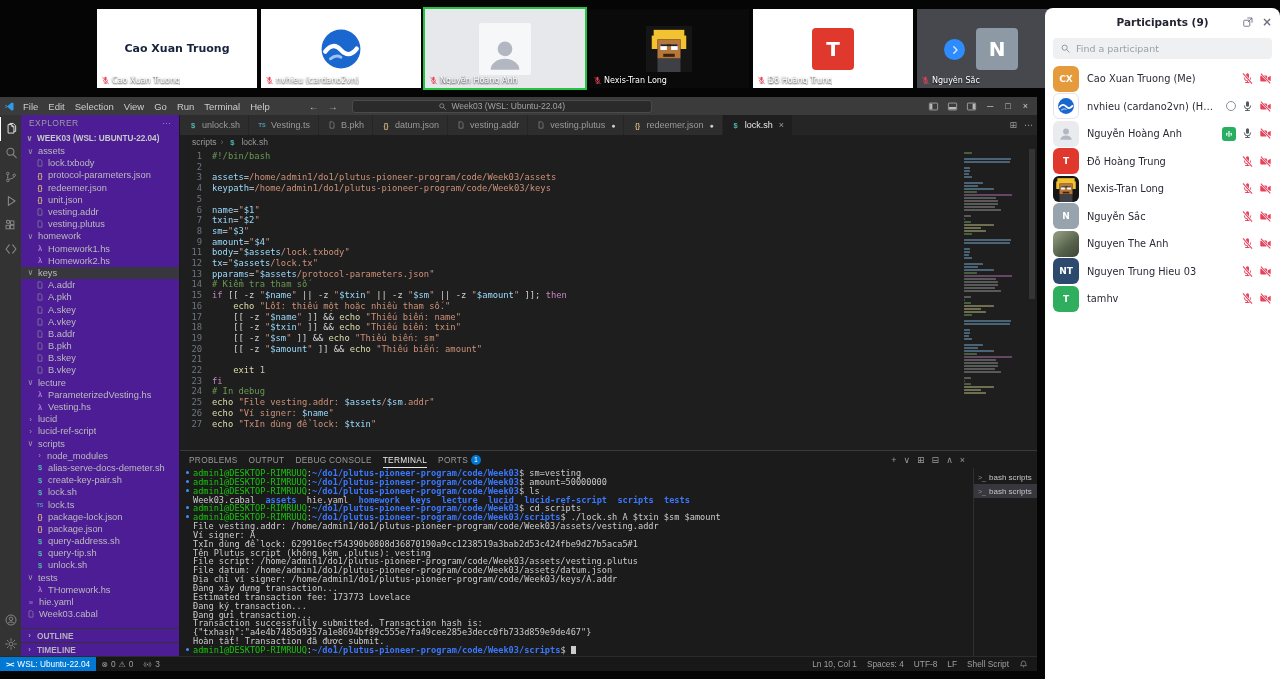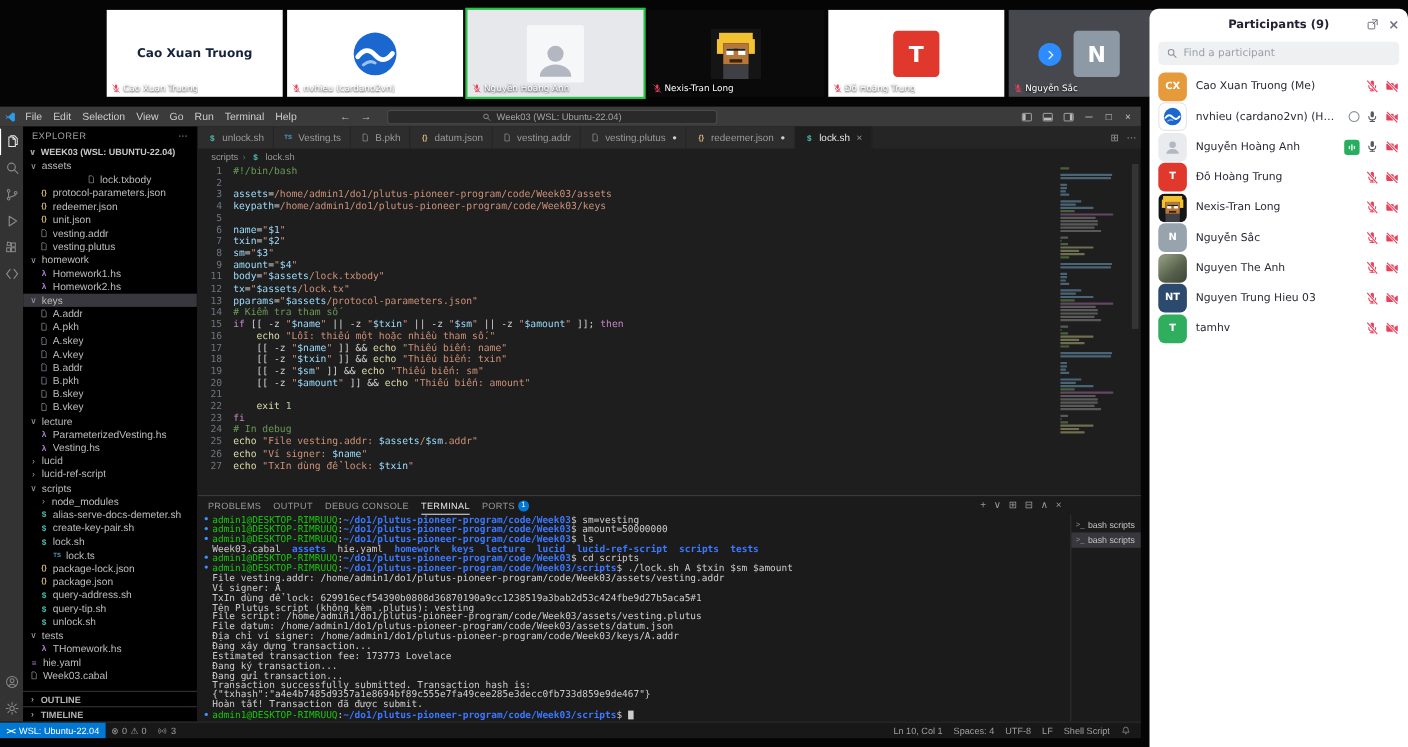--- a/index.html
+++ b/index.html
@@ -29,21 +29,21 @@
 .menu-item{padding:0 5px;cursor:default}
 .nav-arrows{margin-left:34px;display:flex;gap:9px;color:#bbbbbb;font-size:10px}
 .cmd-center{margin-left:14px;width:300px;height:13px;background:#2a2a2b;border:1px solid #4a4a4b;border-radius:3px;display:flex;align-items:center;justify-content:center;gap:4px;color:#a3a3a3;font-size:8.5px}
 .title-right{margin-left:auto;display:flex;align-items:center;gap:8px;padding-right:7px;color:#cccccc}
 .win-ctl{font-size:9px;padding:0 2px}
 .vsc-body{flex:1;display:flex;min-height:0}
 .activitybar{width:21px;background:#333334;display:flex;flex-direction:column;align-items:center;padding-top:2px;flex:0 0 auto}
 .act-item{width:21px;height:24px;display:flex;align-items:center;justify-content:center}
 .act-item.active{border-left:1.5px solid #ffffff}
 .act-spacer{flex:1}
-.explorer{width:159px;background:#000000;display:flex;flex-direction:column;font-size:9.5px;color:#bcbcbc;flex:0 0 auto;border-right:1px solid #1a1a1a}
+.explorer{width:159px;background:#4c1d95;display:flex;flex-direction:column;font-size:9.5px;color:#bcbcbc;flex:0 0 auto;border-right:1px solid #1a1a1a}
 .explorer-head{height:16px;display:flex;align-items:center;justify-content:space-between;padding:0 8px;font-size:8.5px;color:#9d9d9d;letter-spacing:.4px;flex:0 0 auto}
 .project-row{height:14px;display:flex;align-items:center;gap:3px;font-weight:bold;font-size:8.2px;color:#c8c8c8;padding-left:4px;flex:0 0 auto;white-space:nowrap;overflow:hidden}
 .tree{flex:1;overflow:hidden}
 .tree-row{height:12.2px;display:flex;align-items:center;gap:3px;white-space:nowrap;overflow:hidden;color:#bcbcbc;font-size:9.3px}
 .tree-row.selected{background:#37373d}
 .tlabel{overflow:hidden;text-overflow:clip}
 .fi{display:inline-flex;justify-content:center;align-items:center;width:10px;font-size:7.5px;flex:0 0 auto;font-weight:bold}
 .chev{color:#9d9d9d;font-size:8px;width:9px;text-align:center;flex:0 0 auto}
 .sec-row{height:14px;display:flex;align-items:center;gap:3px;border-top:1px solid #333333;font-size:8.3px;font-weight:bold;color:#b5b5b5;padding-left:4px;flex:0 0 auto}
 .editorcol{flex:1;display:flex;flex-direction:column;min-width:0}
@@ -368,21 +368,21 @@
         </div>
         <div class="project-row">
           <span class="chev">∨</span>
           <span>WEEK03 (WSL: UBUNTU-22.04)</span>
         </div>
         <div class="tree" id="tree">
             <div class="tree-row" style="padding-left: 5px;">
               <span class="chev">∨</span>
               <span class="tlabel">assets</span>
             </div>
-            <div class="tree-row" style="padding-left: 14px; margin-left: 43px;">
+            <div class="tree-row" style="padding-left: 14px;">
               <span class="fi">
                 <svg width="8" height="8" viewBox="0 0 24 24" style="display:block">
                   <path d="M6 2.5h8l4 4V21.5H6z" fill="none" stroke="#8a8f98" stroke-width="2"></path>
                 </svg>
               </span>
               <span class="tlabel">lock.txbody</span>
             </div>
             <div class="tree-row" style="padding-left: 14px;">
               <span class="fi" style="color: rgb(215, 186, 125); font-size: 6.5px;">{}</span>
               <span class="tlabel">protocol-parameters.json</span>
@@ -524,21 +524,21 @@
               <span class="tlabel">alias-serve-docs-demeter.sh</span>
             </div>
             <div class="tree-row" style="padding-left: 14px;">
               <span class="fi" style="color: rgb(77, 182, 172);">$</span>
               <span class="tlabel">create-key-pair.sh</span>
             </div>
             <div class="tree-row" style="padding-left: 14px;">
               <span class="fi" style="color: rgb(77, 182, 172);">$</span>
               <span class="tlabel">lock.sh</span>
             </div>
-            <div class="tree-row" style="padding-left: 26px;">
+            <div class="tree-row" style="padding-left: 14px;">
               <span class="fi" style="color: rgb(81, 154, 186); font-size: 5.5px;">TS</span>
               <span class="tlabel">lock.ts</span>
             </div>
             <div class="tree-row" style="padding-left: 14px;">
               <span class="fi" style="color: rgb(215, 186, 125); font-size: 6.5px;">{}</span>
               <span class="tlabel">package-lock.json</span>
             </div>
             <div class="tree-row" style="padding-left: 14px;">
               <span class="fi" style="color: rgb(215, 186, 125); font-size: 6.5px;">{}</span>
               <span class="tlabel">package.json</span>

